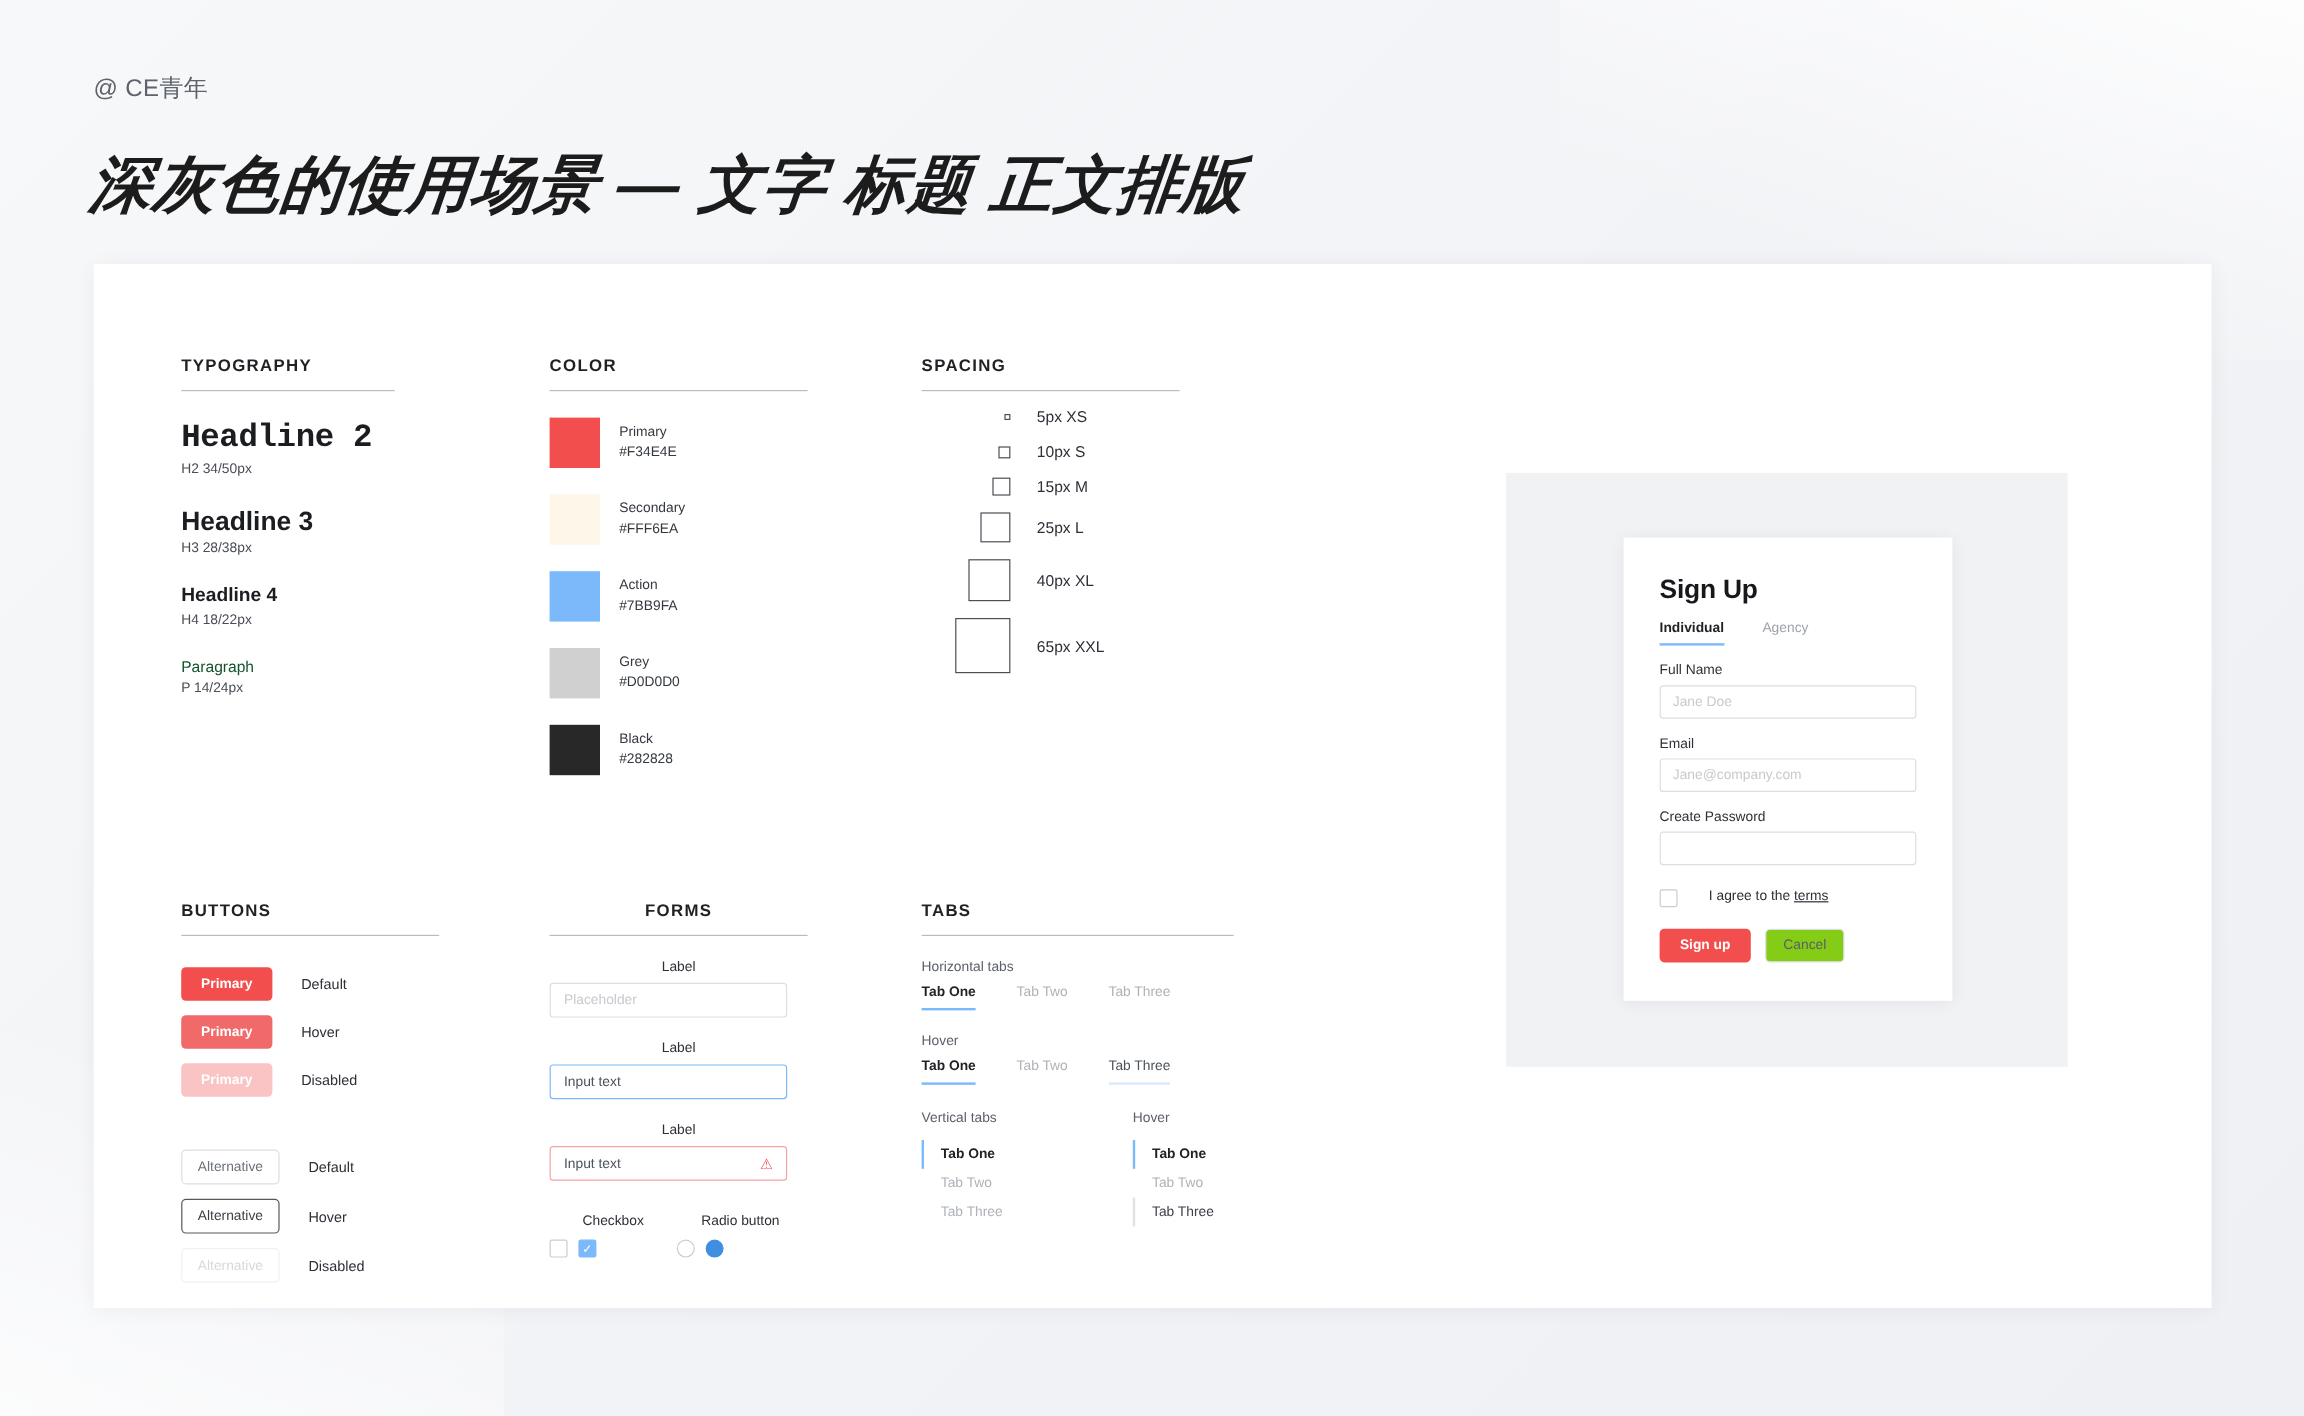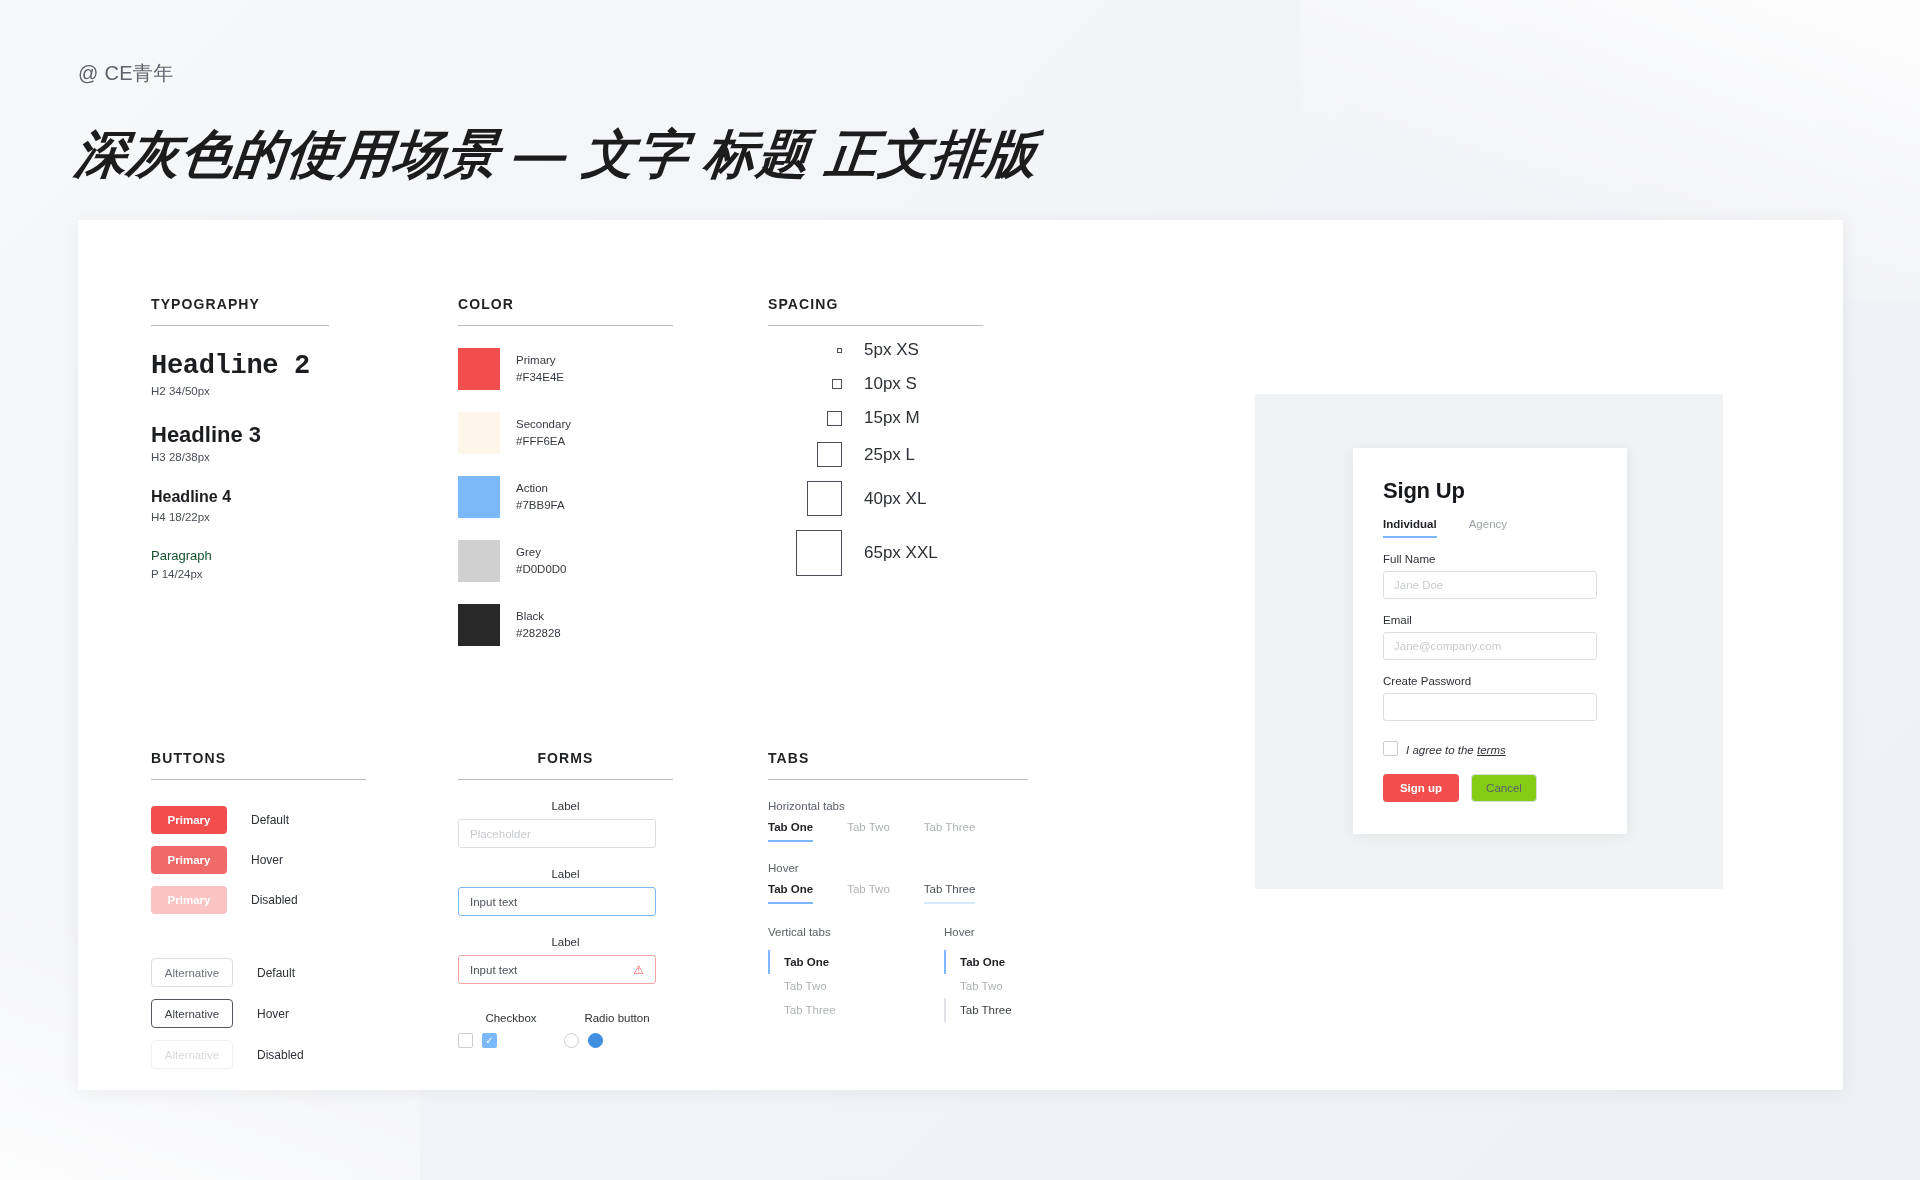--- a/index.html
+++ b/index.html
@@ -63,21 +63,21 @@
 
   
   .color-row { display:flex; align-items:center; margin-top:22px; }
   .swatch { width:42px; height:42px; flex:0 0 42px; }
   .color-meta { margin-left:16px; font-size:11.5px; line-height:1.5; color:#34383f; }
 
   
   .sp-row { display:flex; align-items:center; margin-top:14px; }
   .sp-box-wrap { width:74px; display:flex; justify-content:flex-end; align-items:center; }
   .sp-box { border:1px solid #4b4f57; background:#fff; }
-  .sp-label { margin-left:22px; font-size:17px; color:#2d3037; }
+  .sp-label { margin-left:22px; font-size:13px; color:#2d3037; }
 
   
   .btn-row { display:flex; align-items:center; margin-top:12px; }
   .btn {
     width:76px; height:28px; border-radius:4px;
     display:flex; align-items:center; justify-content:center;
     font-size:11.5px; font-weight:bold; color:#fff; border:none;
   }
   .btn-default  { background:#f34e4e; }
   .btn-hover    { background:#f06a6a; }
@@ -151,21 +151,21 @@
   .su-title { font-size:22px; font-weight:bold; color:#16181c; letter-spacing:-.2px; }
   .su-tabs { display:flex; gap:32px; margin-top:14px; }
   .su-tab { font-size:11.5px; color:#9ea3aa; padding-bottom:6px; }
   .su-tab.active { color:#1f2125; font-weight:bold; border-bottom:2.5px solid #7bb9fa; }
   .su-group { margin-top:15px; }
   .su-label { font-size:11.5px; color:#2d3037; margin-bottom:6px; }
   .su-input {
     width:214px; height:28px; border:1px solid #dcdee2; border-radius:3px;
     font-size:11.5px; color:#c7cace; padding:0 10px; display:flex; align-items:center;
   }
-  .su-terms { display:flex; align-items:flex-end; gap:8px; margin-top:20px; font-size:11.5px; color:#2d3037;font-style:italic; }
+  .su-terms { display:flex; align-items:flex-start; gap:26px; margin-top:20px; font-size:11.5px; color:#2d3037; }
   .su-terms u { text-decoration:underline; }
   .su-actions { display:flex; gap:12px; margin-top:18px; }
   .su-signup {
     background:#f34e4e; color:#fff; font-size:11.5px; font-weight:bold;
     width:76px; height:28px; border-radius:4px; border:none;
     display:flex; align-items:center; justify-content:center;
   }
   .su-cancel {
     background:#84cc16; color:#5b6069; font-size:11.5px;
     width:66px; height:28px; border-radius:4px; border:1px solid #dcdee2;

